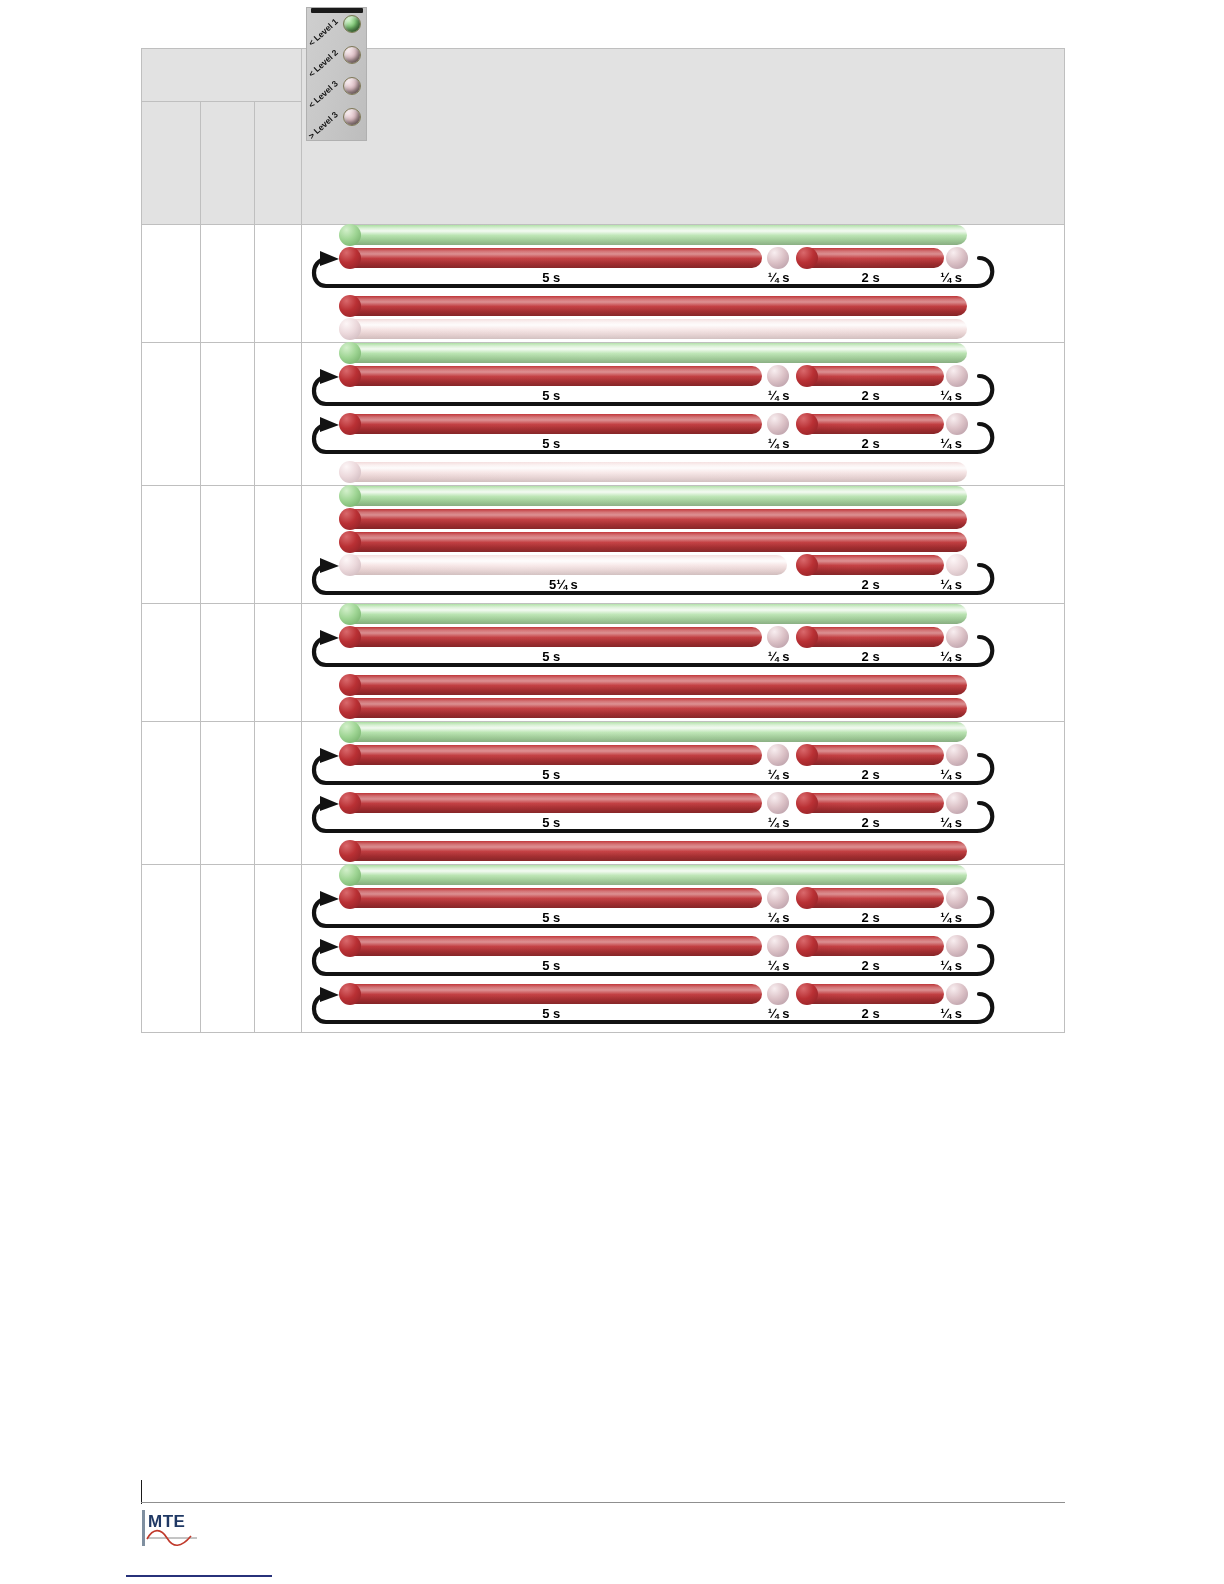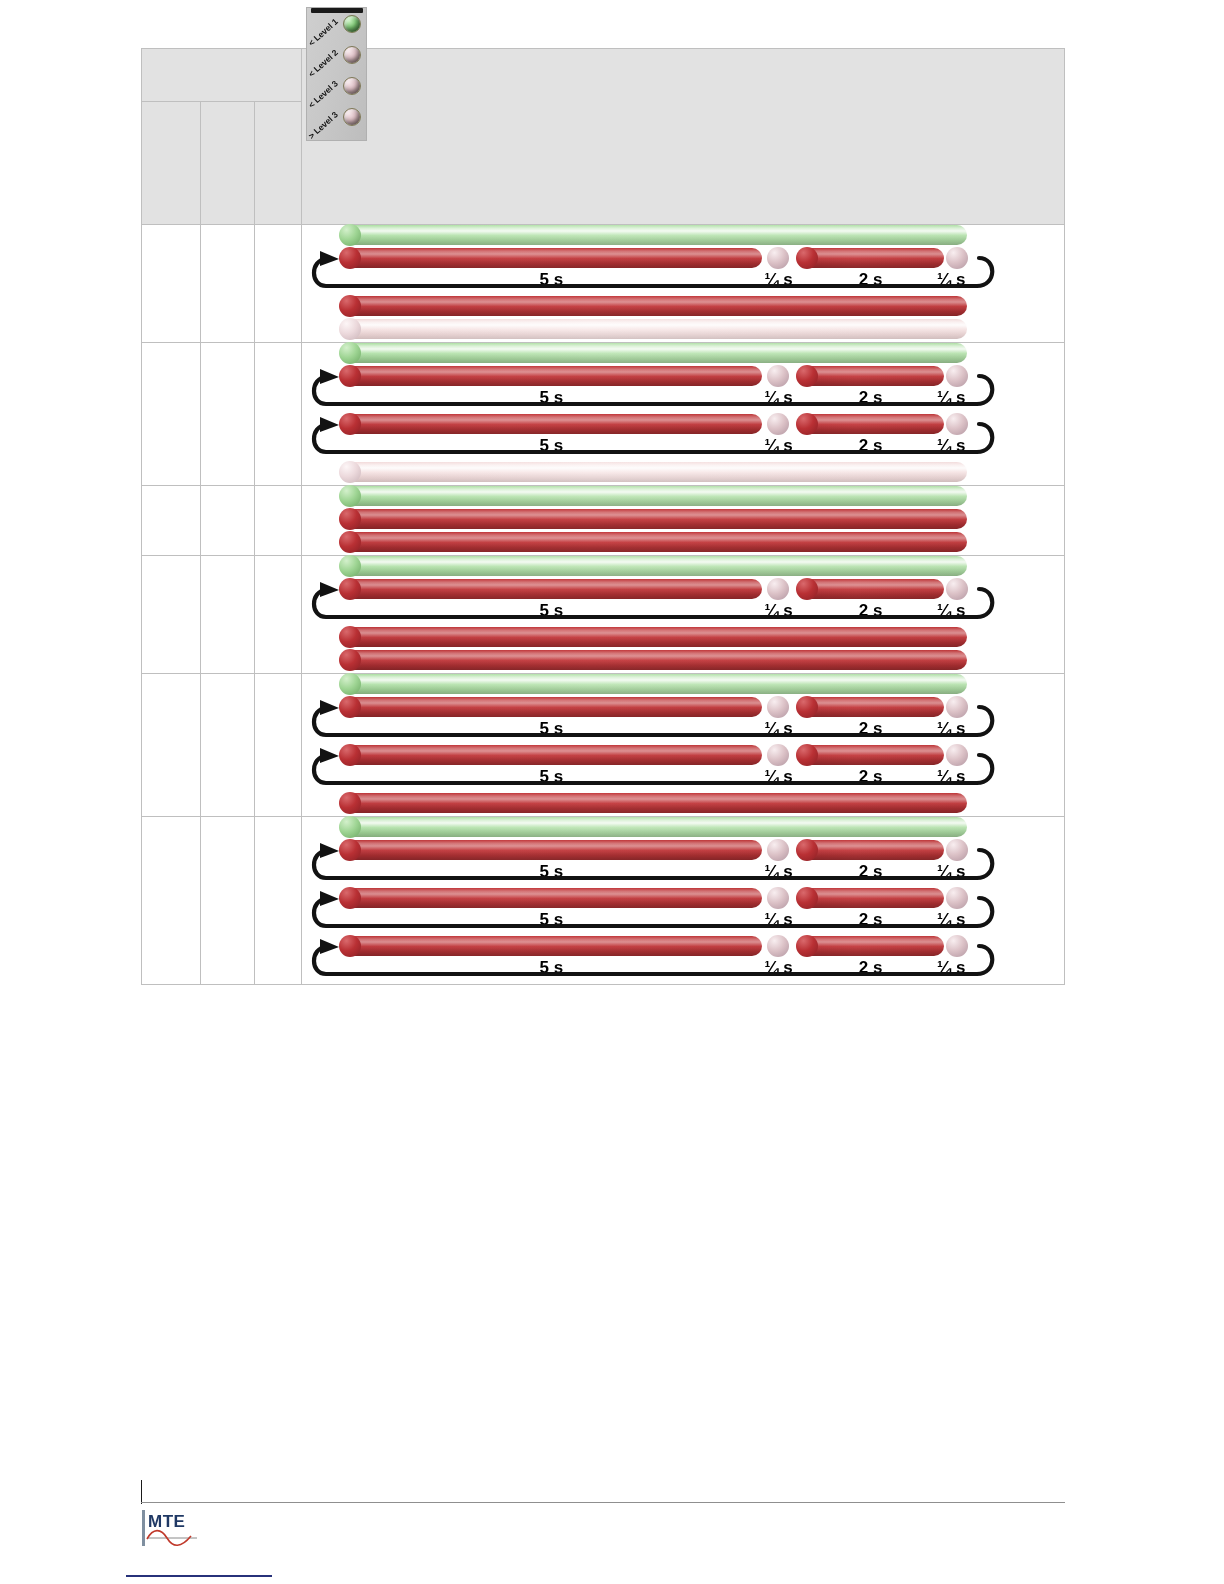--- a/index.html
+++ b/index.html
@@ -137,21 +137,21 @@
     background:radial-gradient(circle at 34% 26%, #d3f0cb 0%, #9fd594 46%, #6aa861 100%);
   }
   .ball.paleball{
     background:radial-gradient(circle at 34% 26%, #fdf6f7 0%, #ecd9dc 46%, #c9b3b8 100%);
   }
 
   
   .tlabel{
     position:absolute;
     top:22px;
-    font-size:17px;font-weight:bold;color:#000;
+    font-size:13px;font-weight:bold;color:#000;
     text-align:center;
     white-space:nowrap;
   }
 
   
   .loop-svg{
     position:absolute;left:0;top:0;
     width:100%;height:46px;
     overflow:visible;
     pointer-events:none;
@@ -302,20 +302,34 @@
               <div class="cap green" style="left: 38px; width: 627px;"></div>
               <div class="ball greenball" style="left: 37px;"></div>
             </div>
             <div class="bar-row">
               <div class="cap red" style="left: 38px; width: 627px;"></div>
               <div class="ball red" style="left: 37px;"></div>
             </div>
             <div class="bar-row">
               <div class="cap red" style="left: 38px; width: 627px;"></div>
               <div class="ball red" style="left: 37px;"></div>
+            </div>
+            <div class="bar-row timed">
+              <div class="cap pale" style="left: 38px; width: 446.424px;"></div>
+              <div class="cap red" style="left: 495.083px; width: 146.718px;"></div>
+              <div class="ball paleball" style="left: 37px;"></div>
+              <div class="ball red" style="left: 494.083px;"></div>
+              <div class="ball paleball" style="left: 644px;"></div>
+              <div class="tlabel" style="left: 38px; width: 446.424px;">5¼ s</div>
+              <div class="tlabel" style="left: 495.083px; width: 146.718px;">2 s</div>
+              <div class="tlabel" style="left: 625px; width: 48px;">¼ s</div>
+              <svg class="loop-svg">
+                <path d="M 677 10 C 695 10, 695 38, 675 38 L 24 38 C 8 38, 8 12, 24 11" fill="none" stroke="#121212" stroke-width="4.2" stroke-linecap="round"></path>
+                <path d="M 18 3 L 37 11 L 18 18 Z" fill="#121212"></path>
+              </svg>
             </div>
           </div>
         </td>
       </tr>
       <tr>
         <td></td>
         <td></td>
         <td></td>
         <td class="bar-cell">
           <div class="bar-stack">

